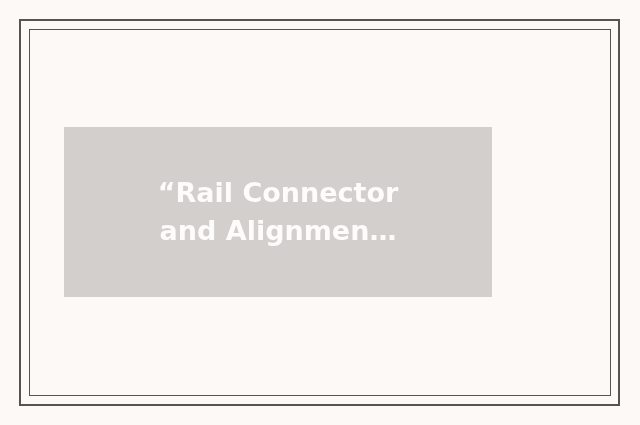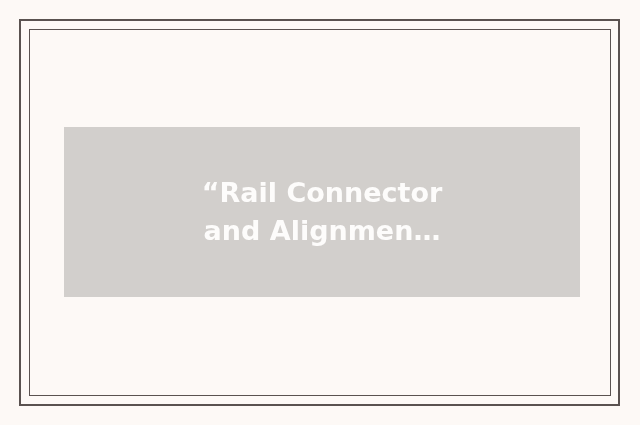--- a/index.html
+++ b/index.html
@@ -45,21 +45,21 @@
     box-sizing: border-box;
     border: 1px solid #5a5250;
     background: transparent;
   }
 
   
   #media-block {
     position: absolute;
     left: 64px;
     top: 127px;
-    width: 516px;
+    width: 428px;
     height: 170px;
     background: #d2cfcc;
     display: flex;
     align-items: center;
     justify-content: center;
     overflow: hidden;
   }
 
   #quote-text {
     margin: 0;

